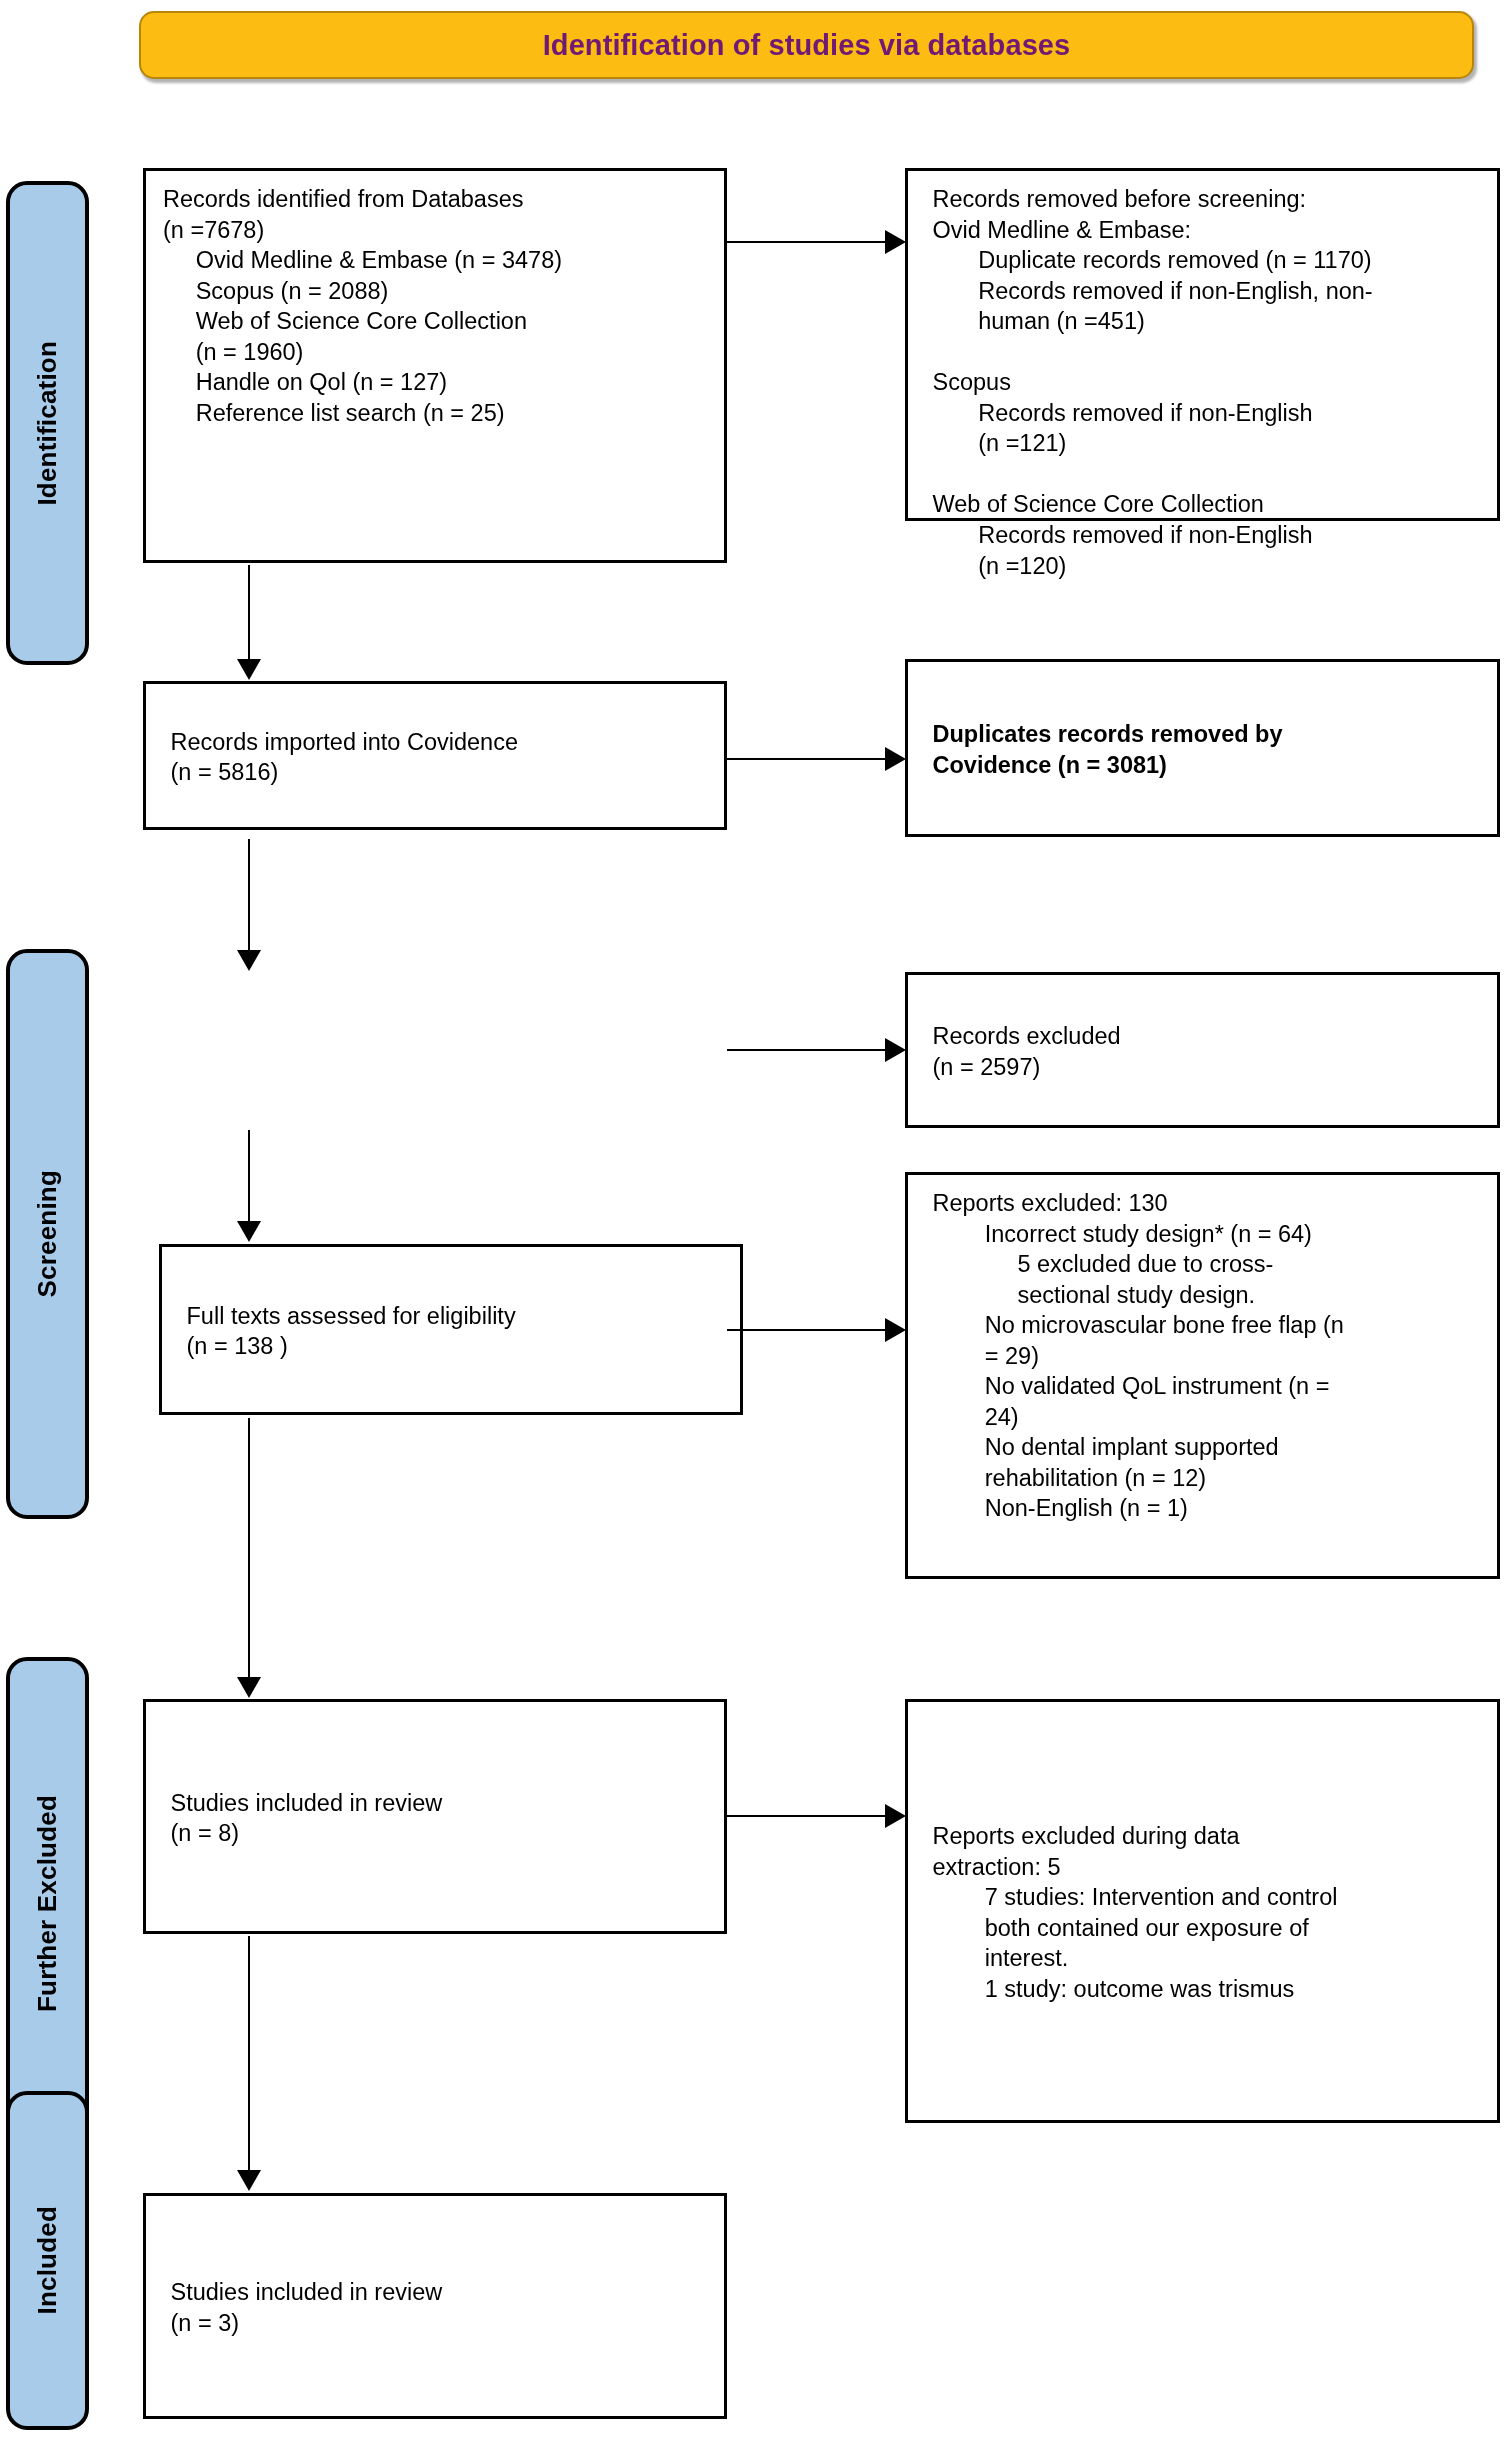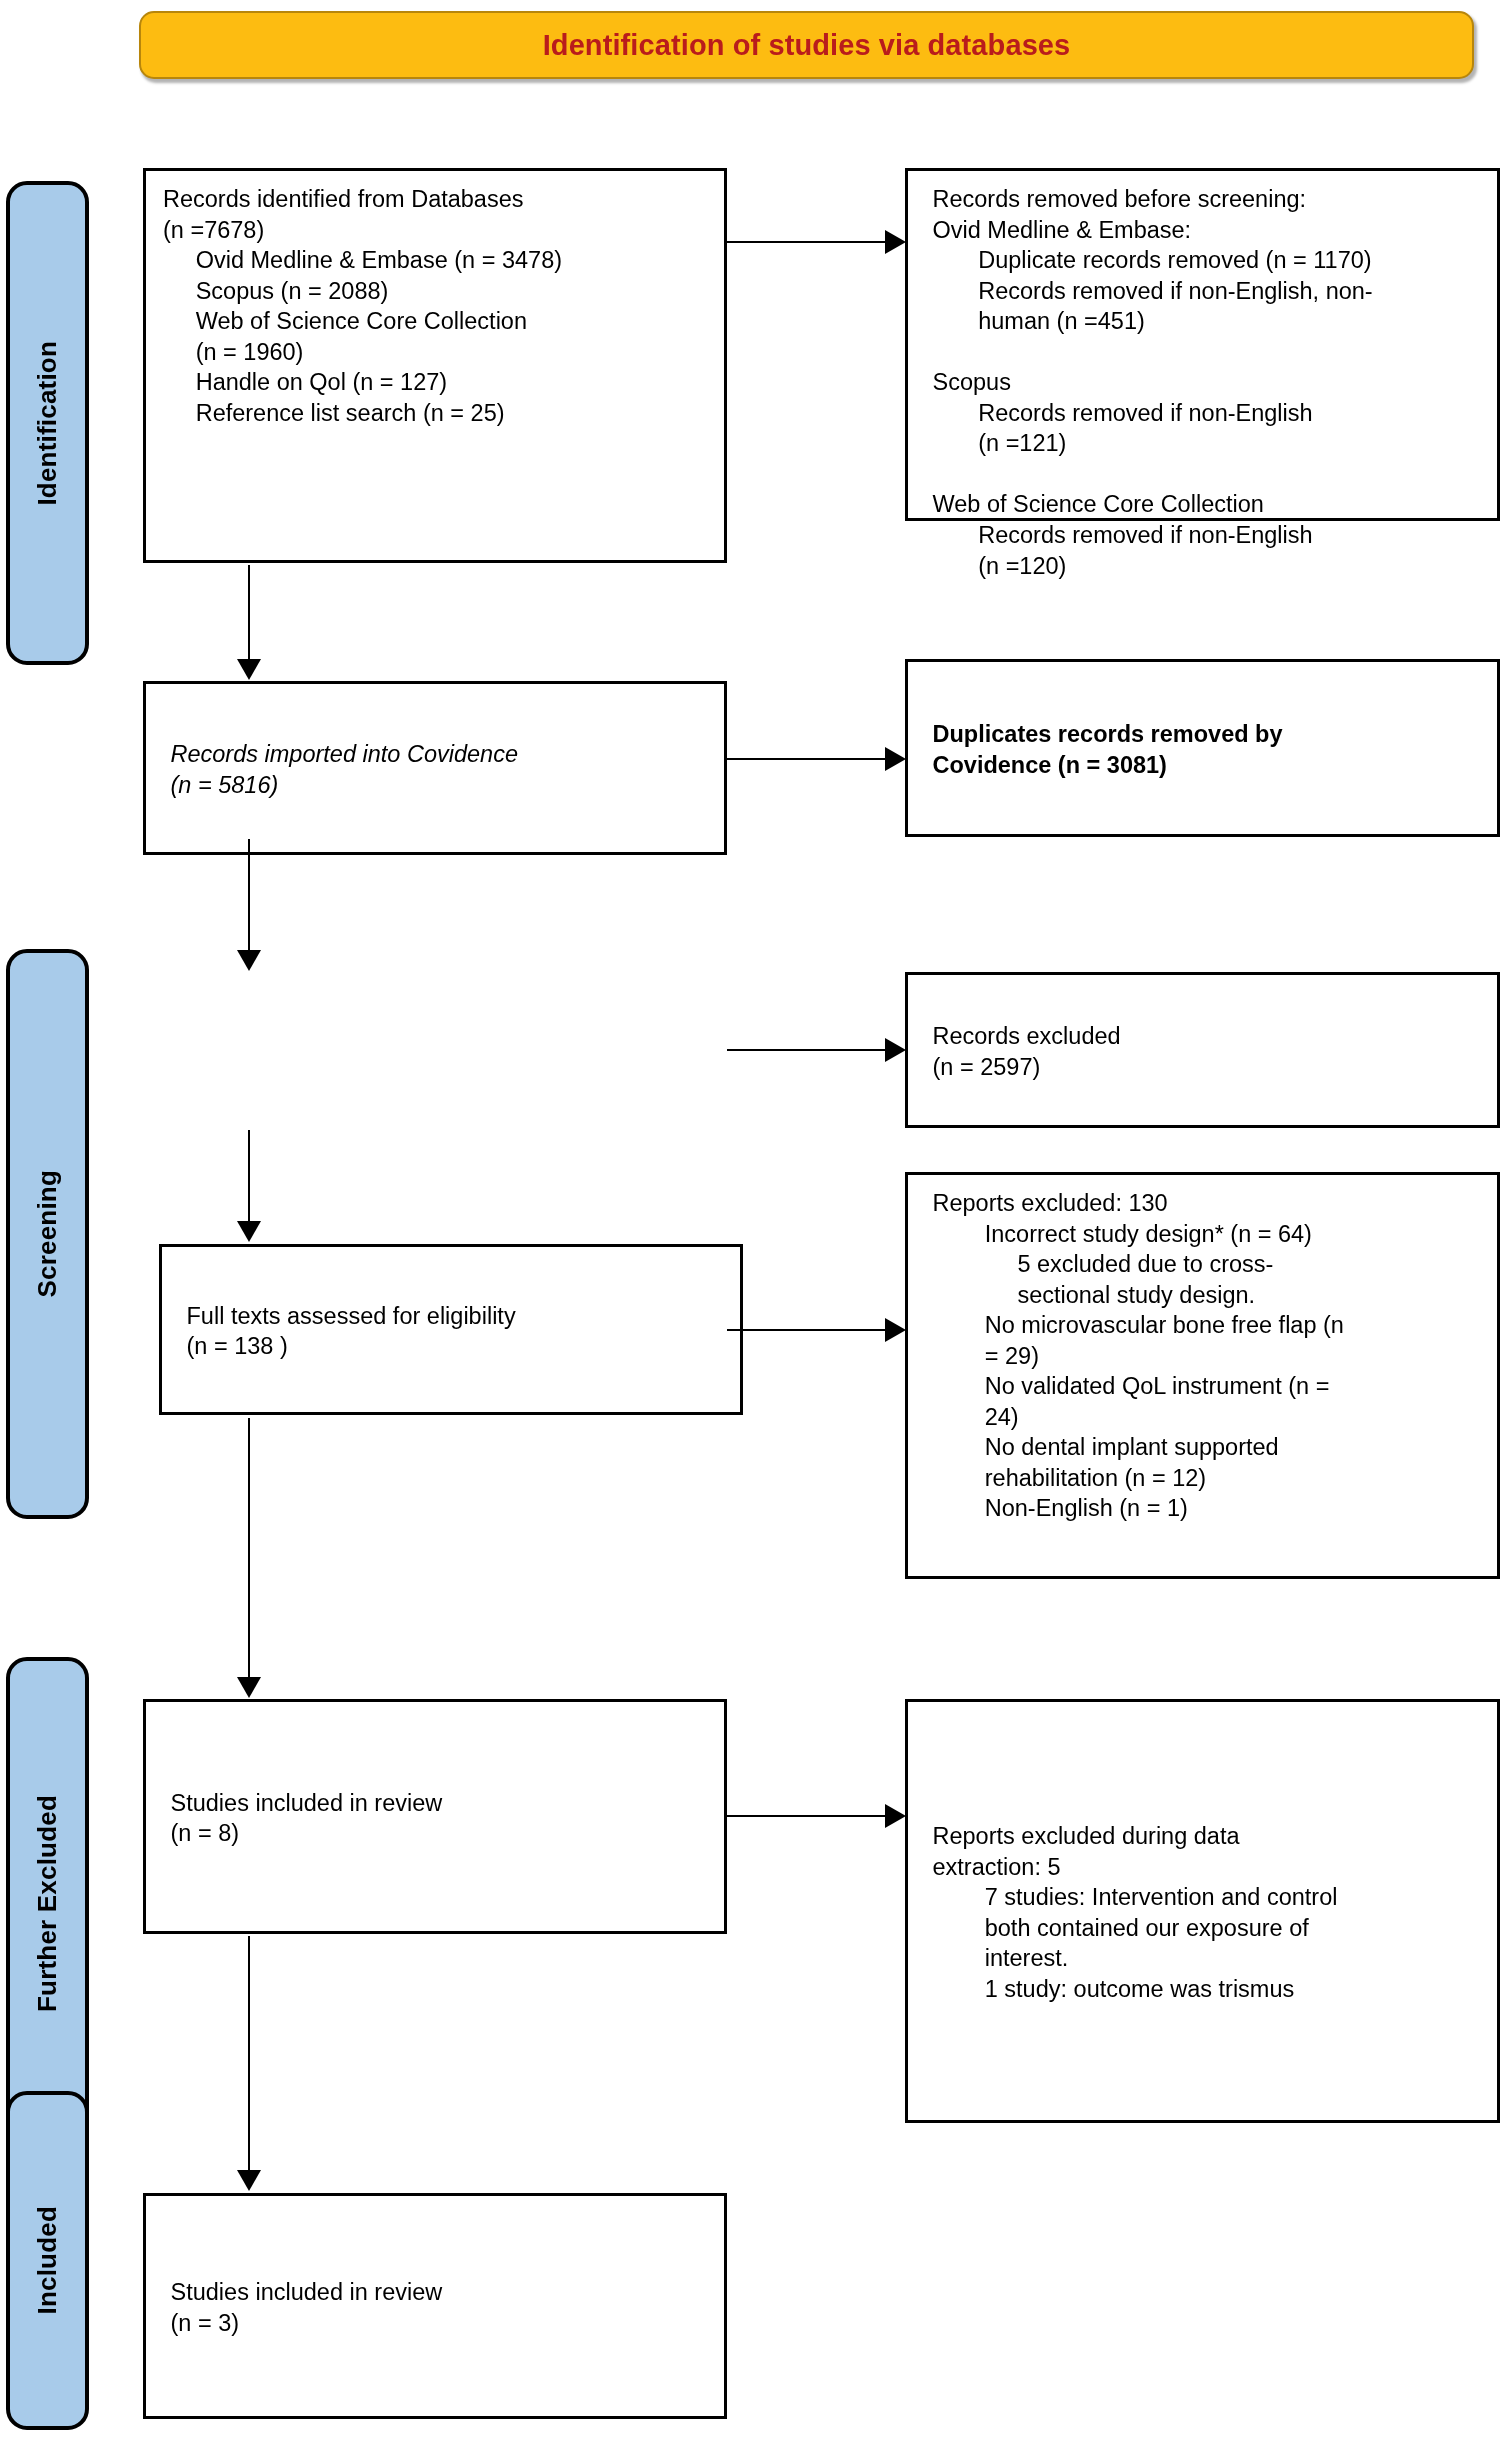--- a/index.html
+++ b/index.html
@@ -32,21 +32,21 @@
     border-radius: 15px;
     box-sizing: border-box;
     display: flex;
     align-items: center;
     justify-content: center;
     box-shadow: 2.8px 3.8px 2.8px rgba(0,0,0,0.30);
   }
   .header-banner .header-title {
     font-size: 29px;
     font-weight: bold;
-    color: #b91c1c;
+    color: #701a75;
     letter-spacing: 0.1px;
     text-align: center;
     white-space: nowrap;
   }
 
   
   .stage-rail {
     position: absolute;
     background: #A8CBEA;
     border: 4.7px solid #000000;
@@ -87,21 +87,21 @@
   }
   .flow-box.v-center {
     display: flex;
     align-items: center;
   }
 
   
   #box-identified      { left: 143px; top: 168px;  width: 584px; height: 395px; padding-left: 17px; }
   #box-removed-before  { left: 905px; top: 168px;  width: 595px; height: 353px; }
   
-  #box-covidence       { left: 143px; top: 681px;  width: 584px; height: 174px; font-style: italic; }
+  #box-covidence       { left: 143px; top: 681px;  width: 584px; height: 149px; }
   #box-duplicates      { left: 905px; top: 659px;  width: 595px; height: 178px; font-weight: bold; }
   
   #box-screened        { left: 143px; top: 972px; width: 584px; height: 156px; }
   #box-records-excl    { left: 905px; top: 972px; width: 595px; height: 156px; }
   
   #box-fulltext        { left: 143px; top: 1244px; width: 584px; height: 171px; margin-left: 16px; }
   #box-reports-excl    { left: 905px; top: 1172px; width: 595px; height: 407px; }
   
   #box-included-review { left: 143px; top: 1699px; width: 584px; height: 235px; }
   #box-data-extr-excl  { left: 905px; top: 1699px; width: 595px; height: 424px; }

